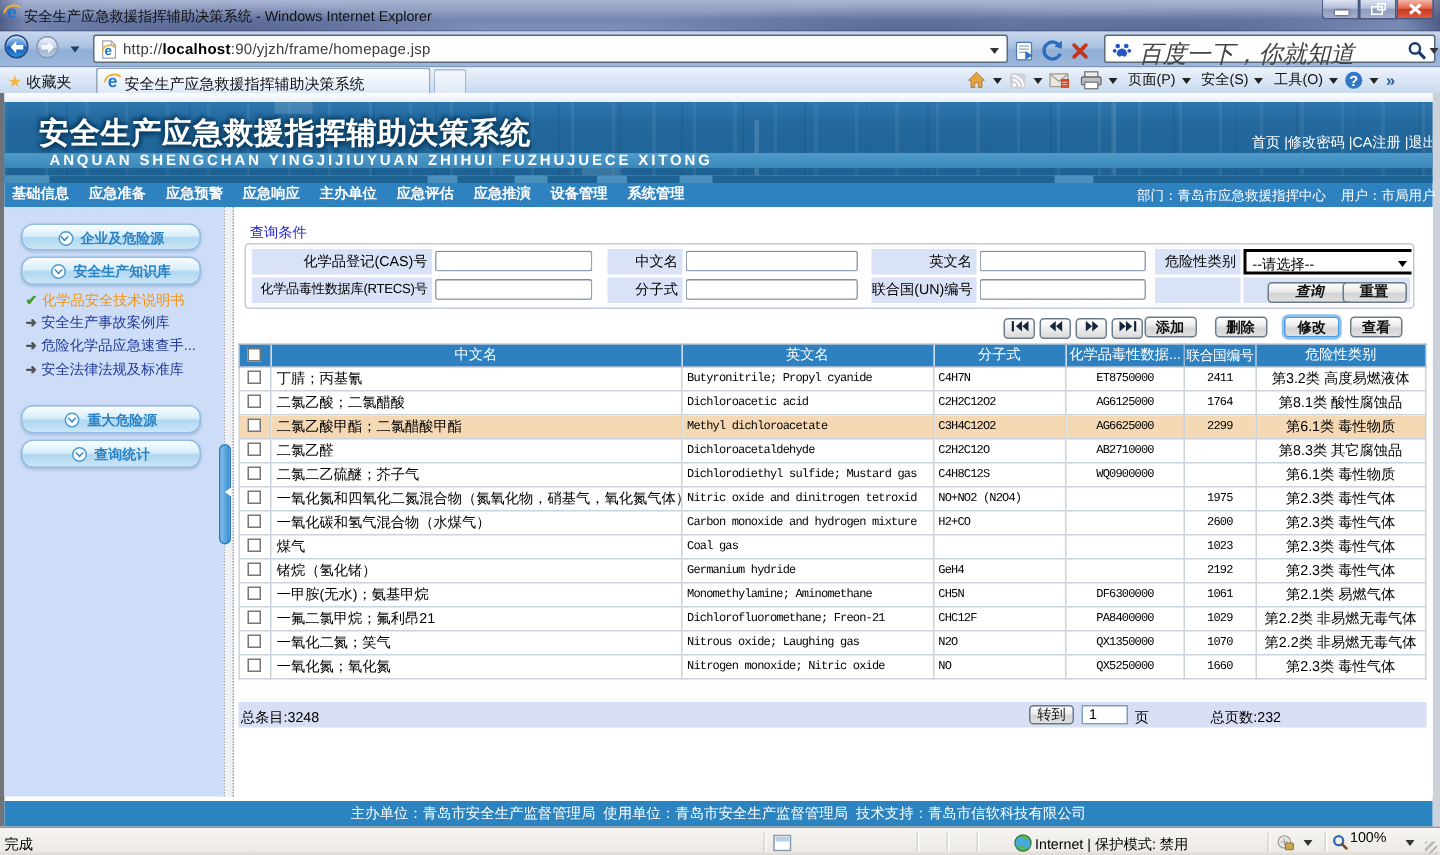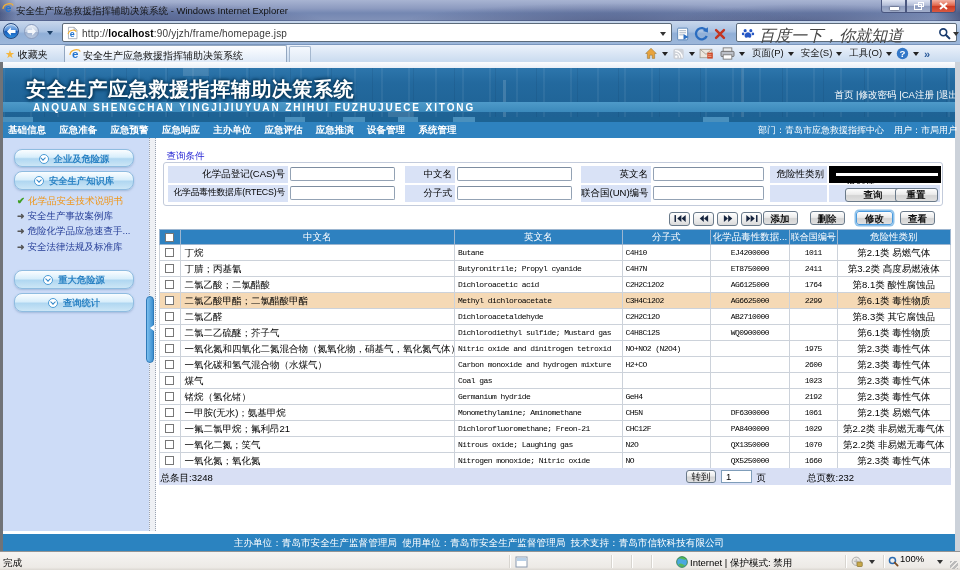--- a/index.html
+++ b/index.html
@@ -92,21 +92,21 @@
 .sitem .arr{color:#555;font-weight:bold;margin-right:3px;font-size:9px;}
 .sitem.sel{color:#f09414;}
 .sitem.sel .chk{color:#3f9e22;font-weight:bold;margin-right:3px;}
 
 #qlabel{position:absolute;left:11px;top:13.5px;font-size:9.5px;color:#2525d4;line-height:10px;}
 #qbox{position:absolute;left:7.5px;top:24px;width:780px;height:44px;border:1px solid #c3cbdb;border-radius:3px;background:#fff;}
 #qtab{border-collapse:separate;border-spacing:0;table-layout:fixed;width:774px;margin:2px 0 0 3px;font-size:9.5px;color:#000;}
 #qtab td{padding:0;height:19px;overflow:hidden;white-space:nowrap;}
 #qtab td.lb{background:#d9e2f6;text-align:right;padding-right:3px;border:1px solid #fff;}
 #qtab input{width:105px;height:14.5px;border:1px solid #93a2b4;border-top-color:#7d8da0;border-radius:2px;font-size:9.5px;margin-left:1px;display:block;}
-#qtab .sel{width:116px;height:17px;border:7px solid #000000;background:#fff;font-size:9.5px;position:relative;padding:2px 0 0 4px;margin-left:1px;}
+#qtab .sel{width:116px;height:17px;border:2px solid #000000;background:#fff;font-size:9.5px;position:relative;padding:2px 0 0 4px;margin-left:1px;}
 #qtab .sel:after{content:"";position:absolute;right:5px;top:6px;border:3.5px solid transparent;border-top:4.5px solid #000;}
 .gbtn{position:absolute;height:13.5px;border:1px solid #6a7a8a;border-radius:3px;
  background:linear-gradient(180deg,#fefefe 0%,#ebebeb 45%,#d4d4d4 55%,#e0e0e0 100%);
  font-size:9.5px;font-weight:bold;color:#111;text-align:center;line-height:12px;}
 
 .pgr{position:absolute;top:74.5px;width:21px;height:13.5px;border:1px solid #6a7a8a;border-radius:3px;
  background:linear-gradient(180deg,#fff 0%,#eee 50%,#dadada 100%);text-align:center;line-height:10px;}
 .tbtn{position:absolute;top:73.5px;width:35px;height:14px;border:1px solid #6a7a8a;border-radius:3px;
  background:linear-gradient(180deg,#fefefe 0%,#ebebeb 45%,#d4d4d4 55%,#e0e0e0 100%);
  font-size:9.5px;font-weight:bold;color:#111;text-align:center;line-height:13px;}
@@ -332,21 +332,21 @@
             <td class="lb">联合国(UN)编号</td>
             <td>
                   <input type="text" style="width: 111px;">
                 </td>
             <td class="lb"></td>
             <td class="lb"></td>
           </tr>
         </tbody>
           </table>
       </div>
-      <span class="gbtn" style="left:689.5px;top:50.5px;width:56px;">查询</span>
+      <span class="gbtn" style="left:689.5px;top:50.5px;width:56px;font-style:italic;">查询</span>
       <span class="gbtn" style="left:739px;top:50.5px;width:43px;">重置</span>
       <div class="pgr" style="left:513.5px;"><svg width="12" height="9" viewBox="0 0 14 9">
             <rect x="0.6" y="0.5" width="1.7" height="8" fill="#16243e"></rect>
             <path d="M8.6 0.5 L3.8 4.5 L8.6 8.5z" fill="#16243e"></path>
             <path d="M13.6 0.5 L8.8 4.5 L13.6 8.5z" fill="#16243e"></path>
           </svg></div>
       <div class="pgr" style="left:537.5px;"><svg width="12" height="9" viewBox="0 0 14 9">
             <path d="M6.8 0.5 L2 4.5 L6.8 8.5z" fill="#16243e"></path>
             <path d="M11.8 0.5 L7 4.5 L11.8 8.5z" fill="#16243e"></path>
           </svg></div>
@@ -378,29 +378,20 @@
               <th><span class="cb" style="vertical-align:-2px;"></span></th>
               <th>中文名</th>
               <th>英文名</th>
               <th>分子式</th>
               <th>化学品毒性数据...</th>
               <th style="font-size:9.2px;letter-spacing:-0.2px;">联合国编号</th>
               <th>危险性类别</th>
             </tr>
         <tr>
               <td class="ct"><span class="cb"></span></td>
-              <td>丁烷</td>
-              <td class="en">Butane</td>
-              <td class="en">C4H10</td>
-              <td class="en ct">EJ4200000</td>
-              <td class="en ct">1011</td>
-              <td class="ct">第2.1类  易燃气体</td>
-            </tr>
-        <tr>
-              <td class="ct"><span class="cb"></span></td>
               <td>丁腈；丙基氰</td>
               <td class="en">Butyronitrile; Propyl cyanide</td>
               <td class="en">C4H7N</td>
               <td class="en ct">ET8750000</td>
               <td class="en ct">2411</td>
               <td class="ct">第3.2类  高度易燃液体</td>
             </tr>
         <tr>
               <td class="ct"><span class="cb"></span></td>
               <td>二氯乙酸；二氯醋酸</td>

